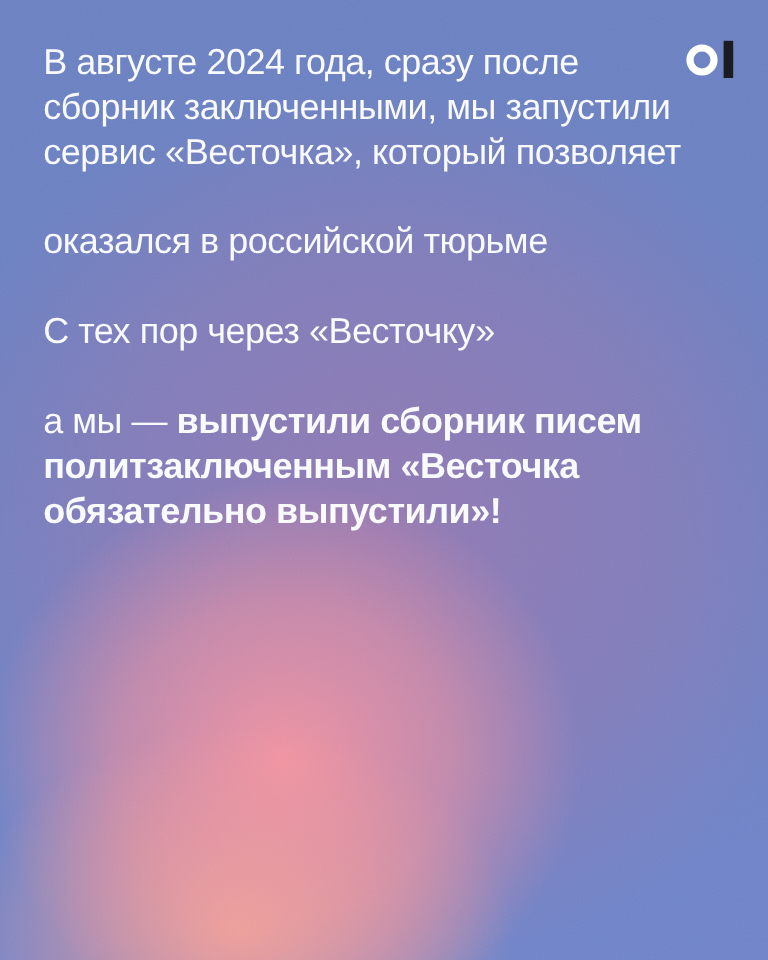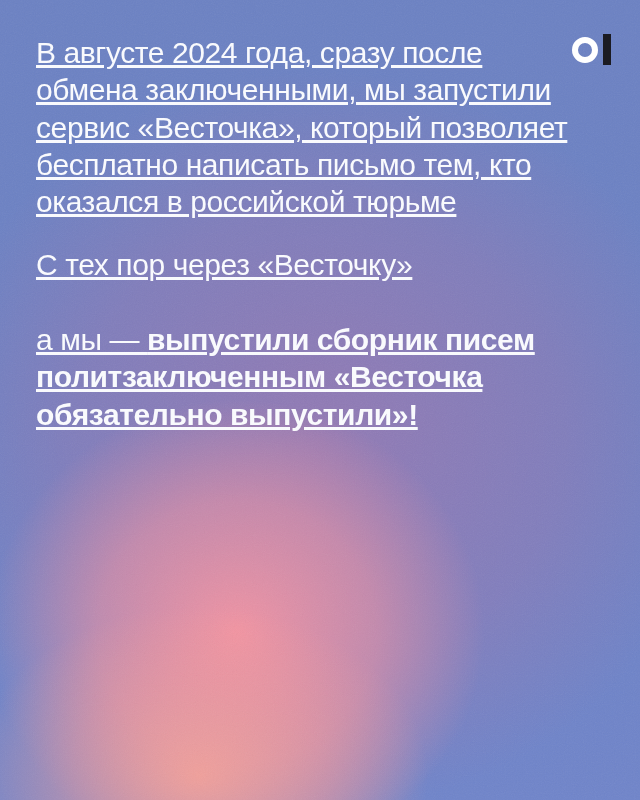--- a/index.html
+++ b/index.html
@@ -50,31 +50,30 @@
     width: 8px;
     height: 31px;
     background: #1b1b22;
   }
   .text-block {
     position: absolute;
     top: 34px;
     left: 36px;
     right: 14px;
     color: #f9fafd;
-    text-decoration: underline;
   }
   .text-block p {
     margin: 0;
     font-size: 30px;
     line-height: 37.3px;
     letter-spacing: -0.4px;
     font-weight: 400;
   }
   .text-block p + p {
-    margin-top: 26px;
+    margin-top: 38px;
   }
   .text-block strong {
     font-weight: 700;
     text-align: right;
   }
 </style>
 </head>
 <body>
 
 <div class="card">
@@ -86,17 +85,17 @@
     </filter>
     <rect width="640" height="800" filter="url(#grainF)"></rect>
   </svg>
 
   <div class="logo">
     <span class="logo-o"></span>
     <span class="logo-i"></span>
   </div>
 
   <div class="text-block">
-    <p><span>В августе 2024 года, сразу после</span><br><span>обмена заключенными, мы запустили</span><br><span>сервис «Весточка», который позволяет</span><br><span>бесплатно написать письмо тем, кто</span><br><span>оказался в российской тюрьме</span><br></p>
+    <p><span>В августе 2024 года, сразу после</span><br><span>сборник заключенными, мы запустили</span><br><span>сервис «Весточка», который позволяет</span><br><br><span>оказался в российской тюрьме</span><br></p>
     <p><span>С тех пор через «Весточку»</span><br><br><span>а мы — </span><strong>выпустили сборник писем</strong><br><strong>политзаключенным «Весточка</strong><br><strong>обязательно выпустили»!</strong></p>
   </div>
 
 </div>
 
 </body></html>

